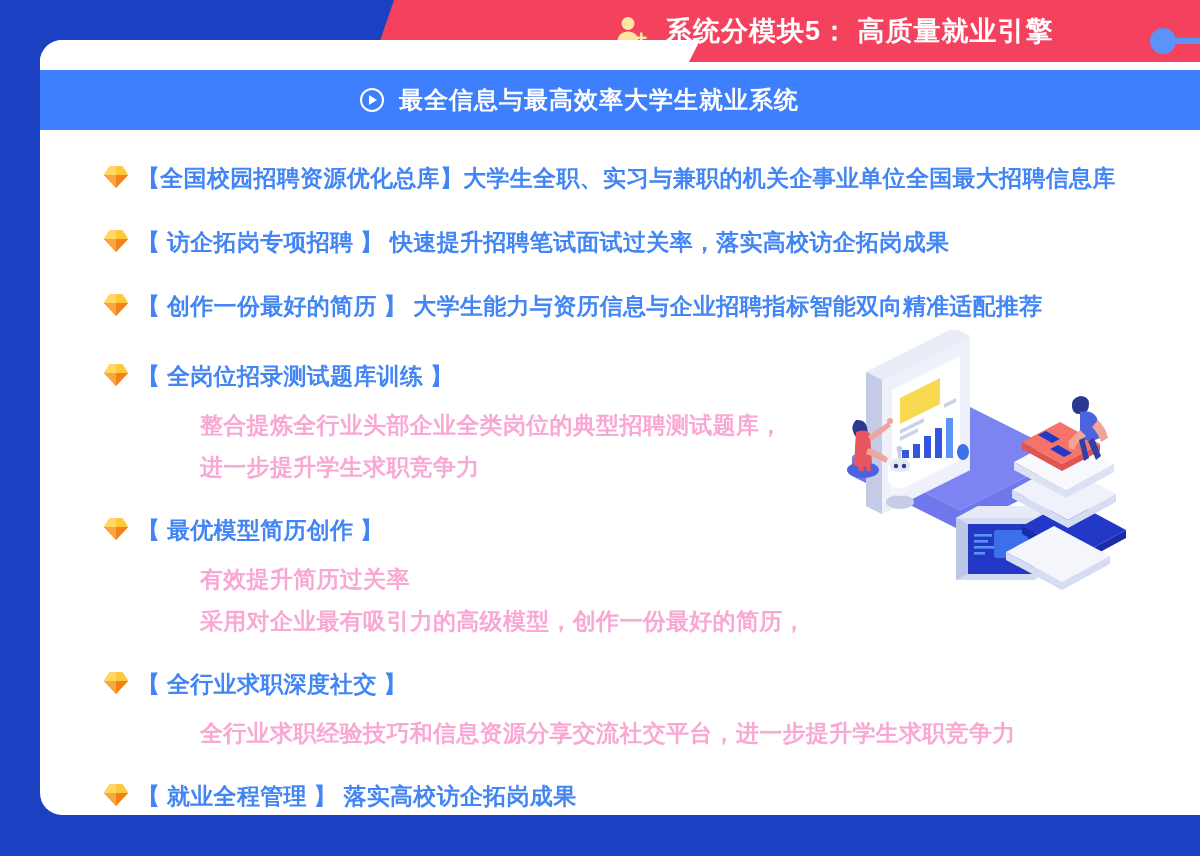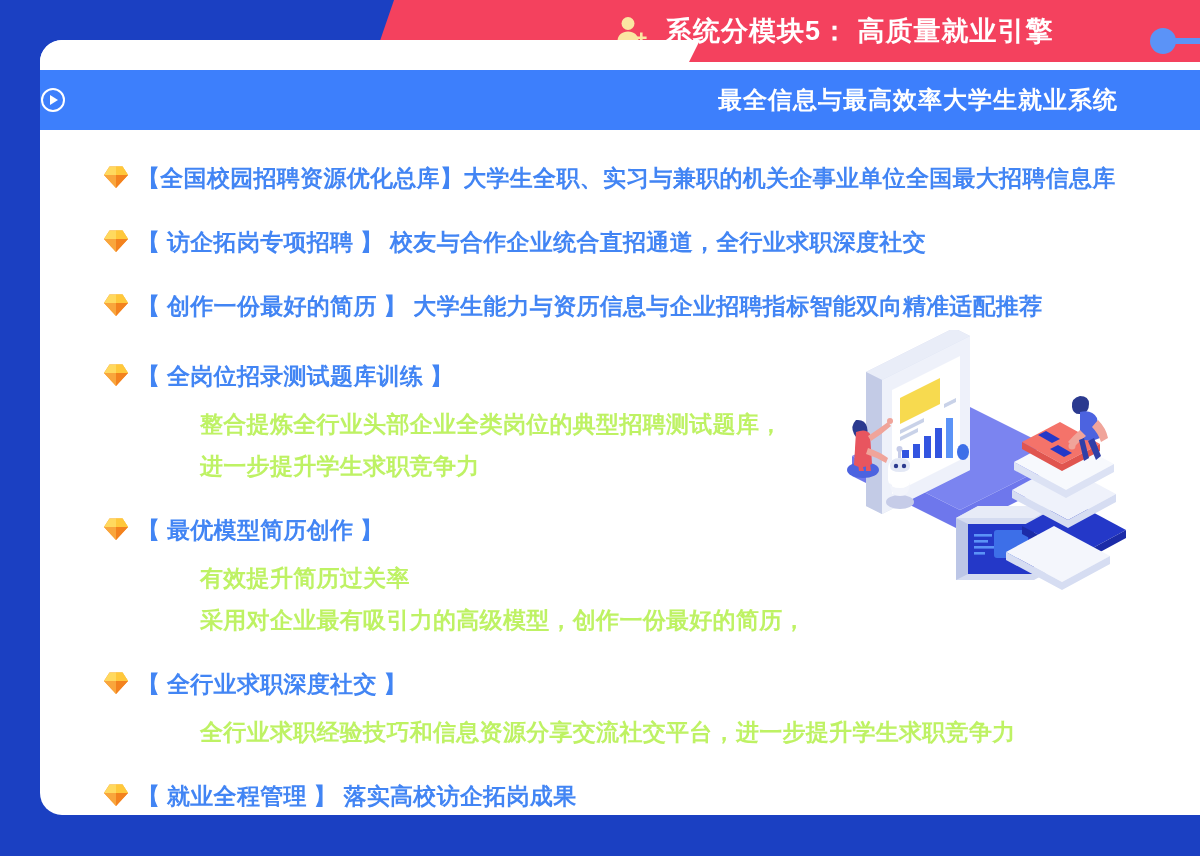--- a/index.html
+++ b/index.html
@@ -94,21 +94,21 @@
   .blue-bar {
     position: absolute;
     left: 40px;
     top: 70px;
     width: 1160px;
     height: 60px;
     background: #3D7FFC;
     z-index: 6;
     display: flex;
     align-items: center;
-    justify-content: space-between;
+    justify-content: center;
     padding-right: 82px;
     box-sizing: border-box;
   }
   .subtitle-icon {
     width: 26px;
     height: 26px;
     margin-right: 14px;
     flex: 0 0 auto;
     display: block;
   }
@@ -166,27 +166,26 @@
     line-height: 40px;
     letter-spacing: 0.3px;
     white-space: nowrap;
   }
   .sub-lines {
     padding-left: 160px;
     margin-top: -2px;
     margin-bottom: 8px;
   }
   .sub-line {
-    color: #bef264;
+    color: #f9a8d4;
     font-size: 23px;
     font-weight: bold;
     line-height: 42px;
     letter-spacing: 0.3px;
     white-space: nowrap;
-    font-family: Liberation Serif, serif;
   }
   .spacer-sm { height: 14px; }
   .spacer-md { height: 20px; }
 
   
   .illustration {
     position: absolute;
     left: 808px;
     top: 330px;
     width: 340px;
@@ -342,21 +341,21 @@
     <div class="bullet-row">
       <span>
         <svg class="gem" viewBox="0 0 26 26" xmlns="http://www.w3.org/2000/svg">
           <path d="M6.5 2.5 L19.5 2.5 L25 11 L13 24 L1 11 Z" fill="#F79026"></path>
           <path d="M6.5 2.5 L19.5 2.5 L25 11 L1 11 Z" fill="#FFD95E"></path>
           <path d="M13 2.5 L19.5 2.5 L25 11 L13 11 Z" fill="#FFC83B"></path>
           <path d="M1 11 L13 11 L13 24 Z" fill="#F9A63C"></path>
           <path d="M13 11 L25 11 L13 24 Z" fill="#F3821E"></path>
         </svg>
       </span>
-      <span class="bullet-text">【 访企拓岗专项招聘 】 校友与合作企业统合直招通道，全行业求职深度社交</span>
+      <span class="bullet-text">【 访企拓岗专项招聘 】 快速提升招聘笔试面试过关率，落实高校访企拓岗成果</span>
     </div>
 
     <div class="spacer-sm"></div>
 
     <div class="bullet-row">
       <span>
         <svg class="gem" viewBox="0 0 26 26" xmlns="http://www.w3.org/2000/svg">
           <path d="M6.5 2.5 L19.5 2.5 L25 11 L13 24 L1 11 Z" fill="#F79026"></path>
           <path d="M6.5 2.5 L19.5 2.5 L25 11 L1 11 Z" fill="#FFD95E"></path>
           <path d="M13 2.5 L19.5 2.5 L25 11 L13 11 Z" fill="#FFC83B"></path>

